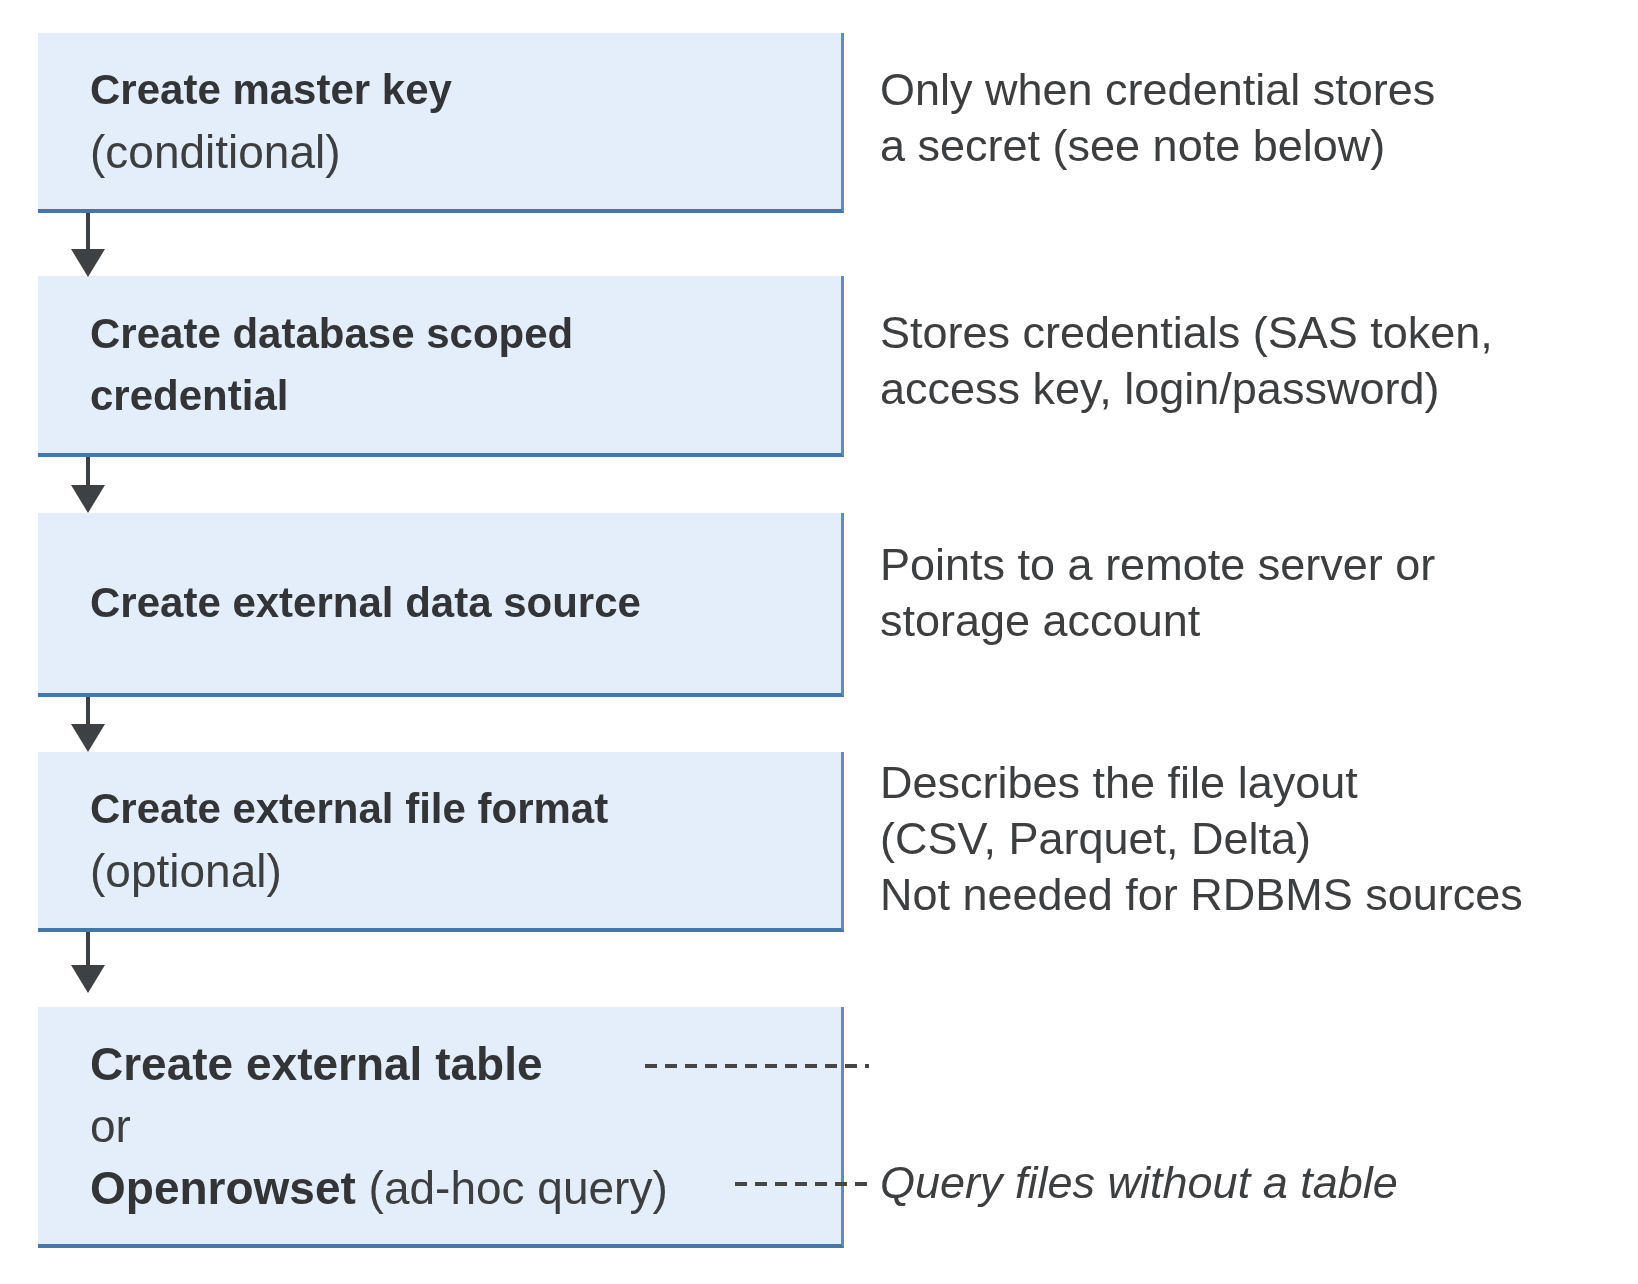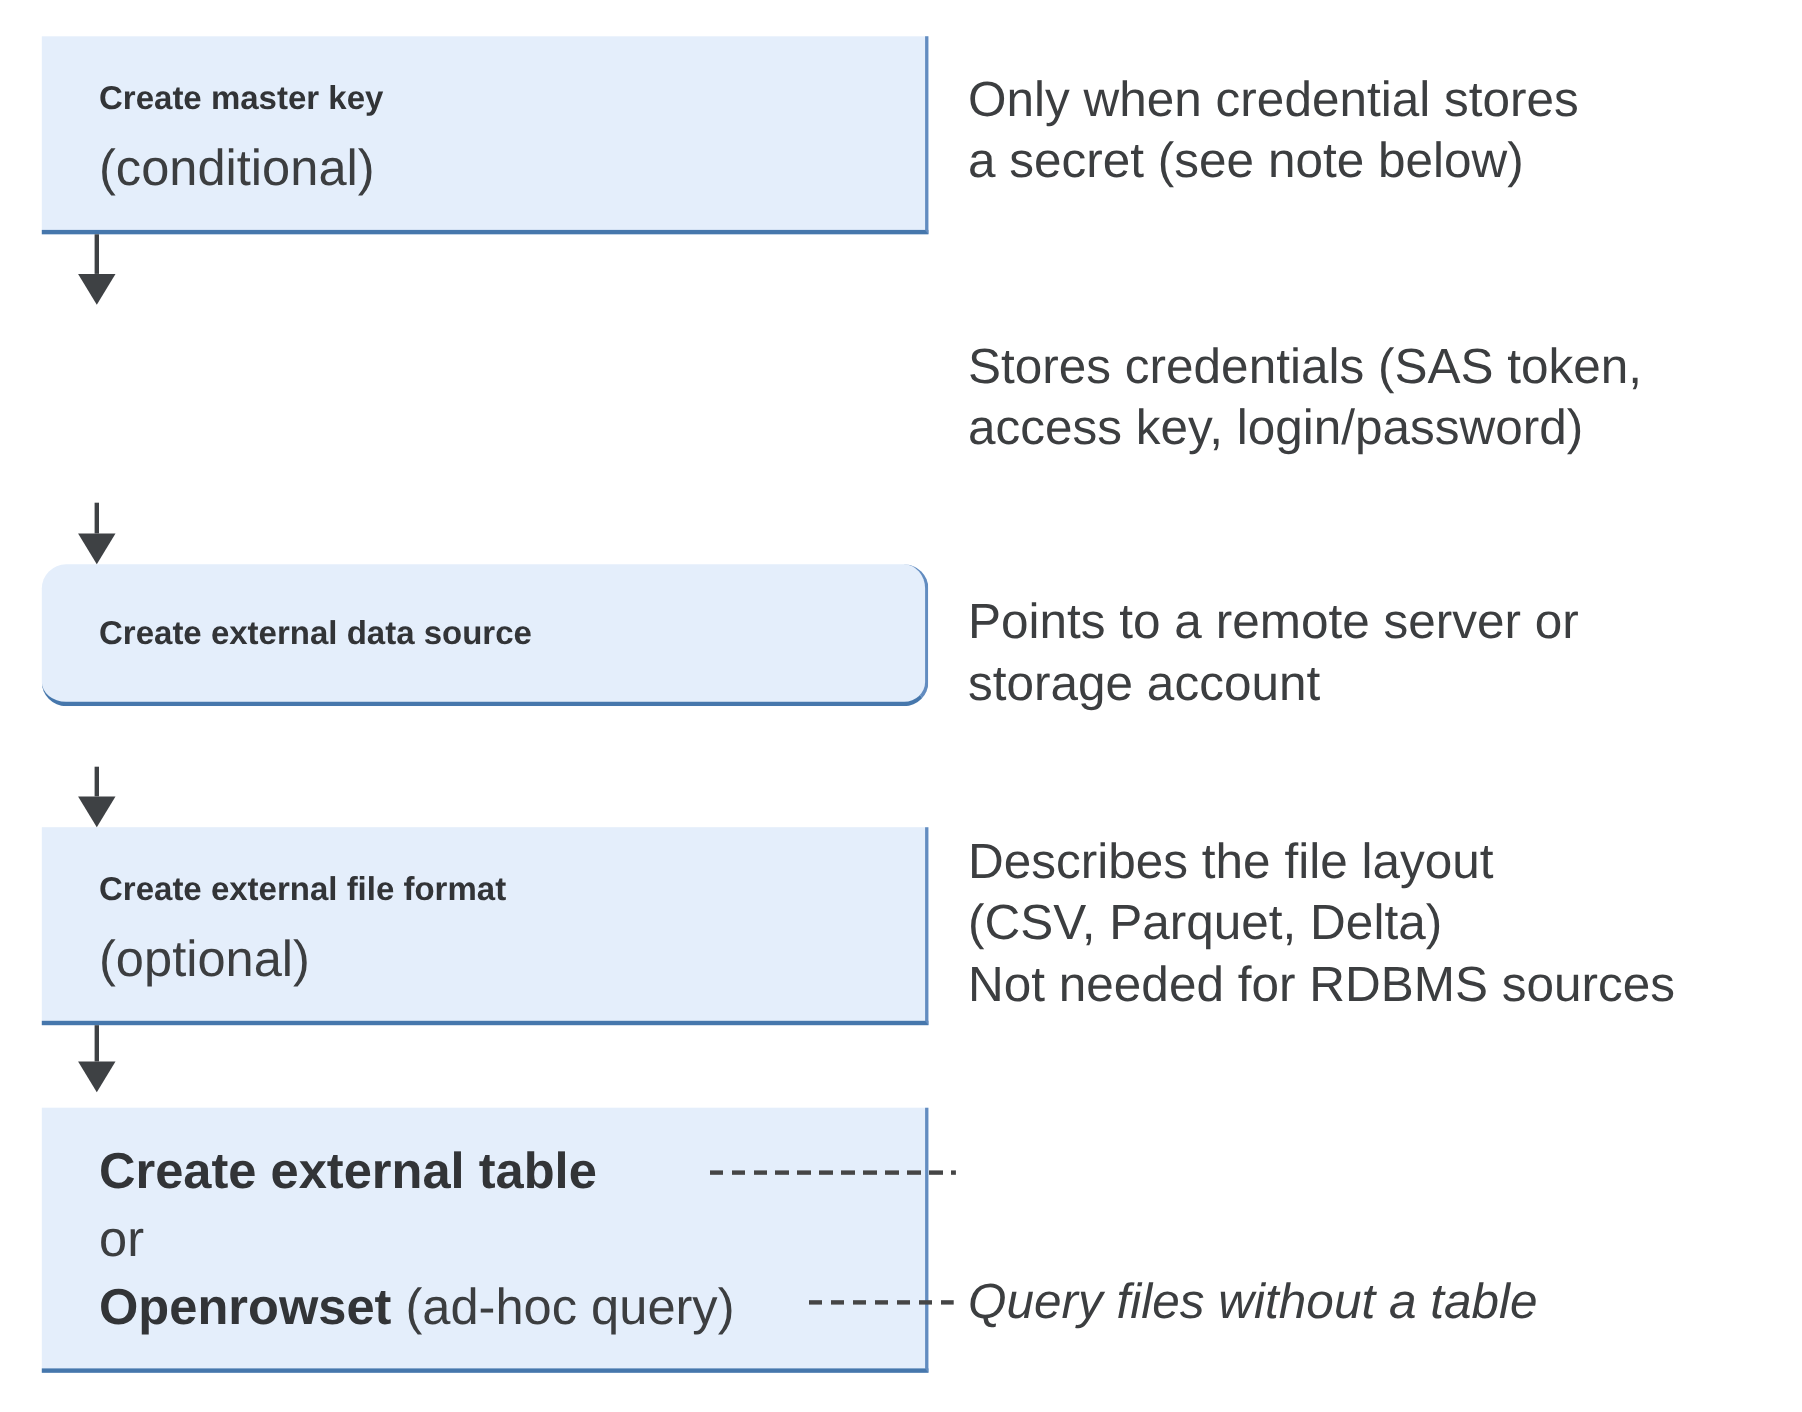--- a/index.html
+++ b/index.html
@@ -20,21 +20,21 @@
     border-bottom: 4px solid #4677ac;
     box-sizing: border-box;
     display: flex;
     flex-direction: column;
     justify-content: center;
     padding-left: 52px;
     z-index: 1;
   }
   .box-title {
     display: block;
-    font-size: 30px;
+    font-size: 42px;
     font-weight: bold;
     color: #323437;
     line-height: 62px;
     white-space: pre-line;
   }
   .box-qualifier {
     display: block;
     font-size: 46px;
     font-weight: normal;
     color: #3c3e40;
@@ -86,27 +86,31 @@
   <div class="box" style="top:33px; height:180px;">
     <span class="box-title">Create master key</span>
     <span class="box-qualifier">(conditional)</span>
   </div>
   <div class="note" style="top:62px;">Only when credential stores
 a secret (see note below)</div>
 
   <div class="arrow-shaft" style="top:213px; height:36px;"></div>
   <div class="arrow-head" style="top:249px;"></div>
 
+  <div class="box" style="top:276px; height:181px;">
+    <span class="box-title">Create database scoped
+credential</span>
+  </div>
   <div class="note" style="top:305px;">Stores credentials (SAS token,
 access key, login/password)</div>
 
   <div class="arrow-shaft" style="top:457px; height:28px;"></div>
   <div class="arrow-head" style="top:485px;"></div>
 
-  <div class="box" style="top:513px; height:129px;border-radius:22px;">
+  <div class="box" style="top:513px; height:184px;">
     <span class="box-title">Create external data source</span>
   </div>
   <div class="note" style="top:537px;">Points to a remote server or
 storage account</div>
 
   <div class="arrow-shaft" style="top:697px; height:27px;"></div>
   <div class="arrow-head" style="top:724px;"></div>
 
   <div class="box" style="top:752px; height:180px;">
     <span class="box-title">Create external file format</span>

